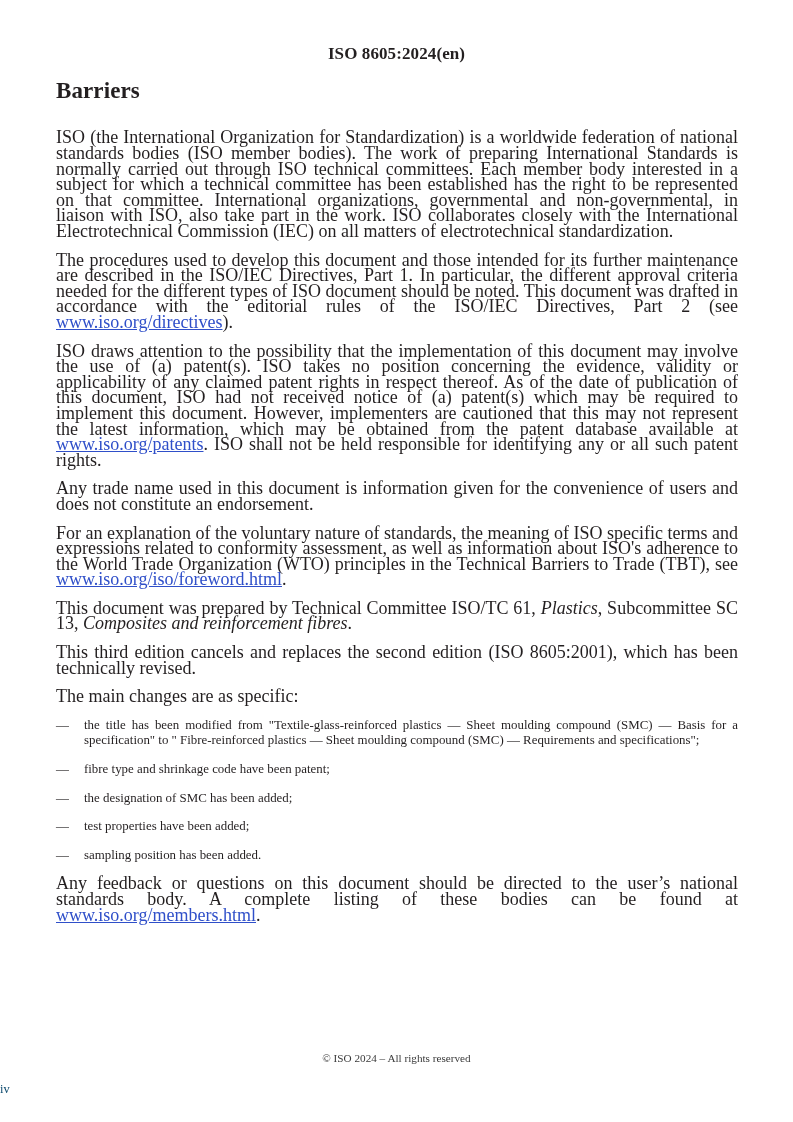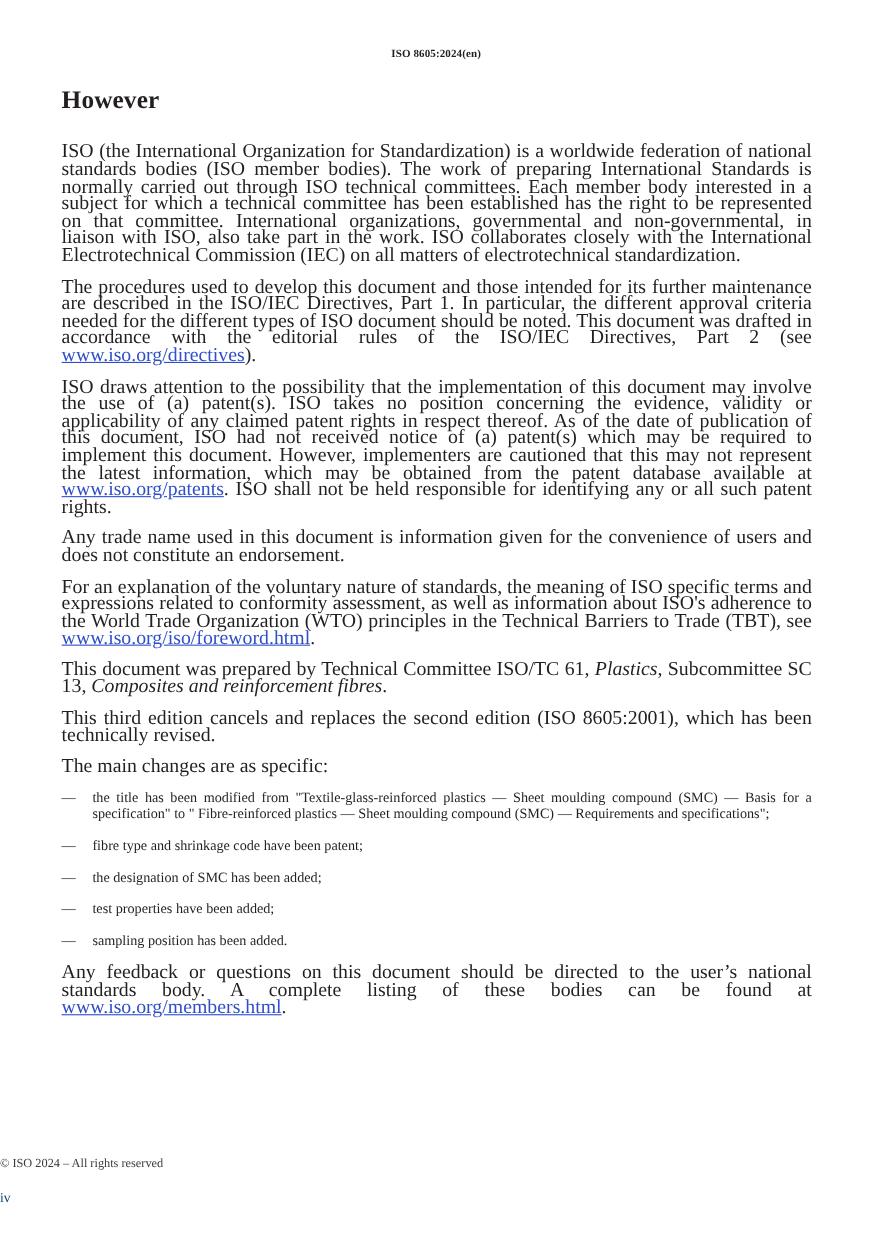--- a/index.html
+++ b/index.html
@@ -16,21 +16,21 @@
     font-family: "Liberation Serif", "DejaVu Serif", serif;
     color: #231f20;
     box-sizing: border-box;
   }
   .doc-header {
     position: absolute;
     top: 44px;
     left: 0;
     width: 793px;
     text-align: center;
-    font-size: 10px;
+    font-size: 17px;
     font-weight: bold;
     letter-spacing: 0.1px;
     color: #231f20;
   }
   .content {
     position: absolute;
     left: 56px;
     top: 78px;
     width: 682px;
   }
@@ -86,21 +86,21 @@
     left: 0;
     top: 0;
     width: 20px;
     text-align: left;
   }
   .footer-copy {
     position: absolute;
     left: 0;
     top: 1052px;
     width: 793px;
-    text-align: left;
+    text-align: center;
     font-size: 11.2px;
     color: #3a3a3a;
   }
   .footer-page {
     position: absolute;
     left: 0;
     top: 1082px;
     width: 793px;
     font-size: 12.4px;
     color: #0c4a6e;
@@ -108,21 +108,21 @@
 </style>
 </head>
 <body>
 
 <div class="page">
 
   <div class="doc-header">ISO 8605:2024(en)</div>
 
   <div class="content">
 
-    <h1 class="page-title">However</h1>
+    <h1 class="page-title">Barriers</h1>
 
     <p class="para">ISO (the International Organization for Standardization) is a worldwide federation of national standards bodies (ISO member bodies). The work of preparing International Standards is normally carried out through ISO technical committees. Each member body interested in a subject for which a technical committee has been established has the right to be represented on that committee. International organizations, governmental and non-governmental, in liaison with ISO, also take part in the work. ISO collaborates closely with the International Electrotechnical Commission (IEC) on all matters of electrotechnical standardization.</p>
 
     <p class="para"><span>The procedures used to develop this document and those intended for its further maintenance are described in the ISO/IEC Directives, Part 1. In particular, the different approval criteria needed for the different types of ISO document should be noted. This document was drafted in accordance with the editorial rules of the ISO/IEC Directives, Part 2 (see </span><a class="doclink" href="#">www.iso.org/directives</a><span>).</span></p>
 
     <p class="para"><span>ISO draws attention to the possibility that the implementation of this document may involve the use of (a) patent(s). ISO takes no position concerning the evidence, validity or applicability of any claimed patent rights in respect thereof. As of the date of publication of this document, ISO had not received notice of (a) patent(s) which may be required to implement this document. However, implementers are cautioned that this may not represent the latest information, which may be obtained from the patent database available at </span><a class="doclink" href="#">www.iso.org/patents</a><span>. ISO shall not be held responsible for identifying any or all such patent rights.</span></p>
 
     <p class="para">Any trade name used in this document is information given for the convenience of users and does not constitute an endorsement.</p>
 
     <p class="para"><span>For an explanation of the voluntary nature of standards, the meaning of ISO specific terms and expressions related to conformity assessment, as well as information about ISO's adherence to the World Trade Organization (WTO) principles in the Technical Barriers to Trade (TBT), see </span><a class="doclink" href="#">www.iso.org/iso/foreword.html</a><span>.</span></p>

